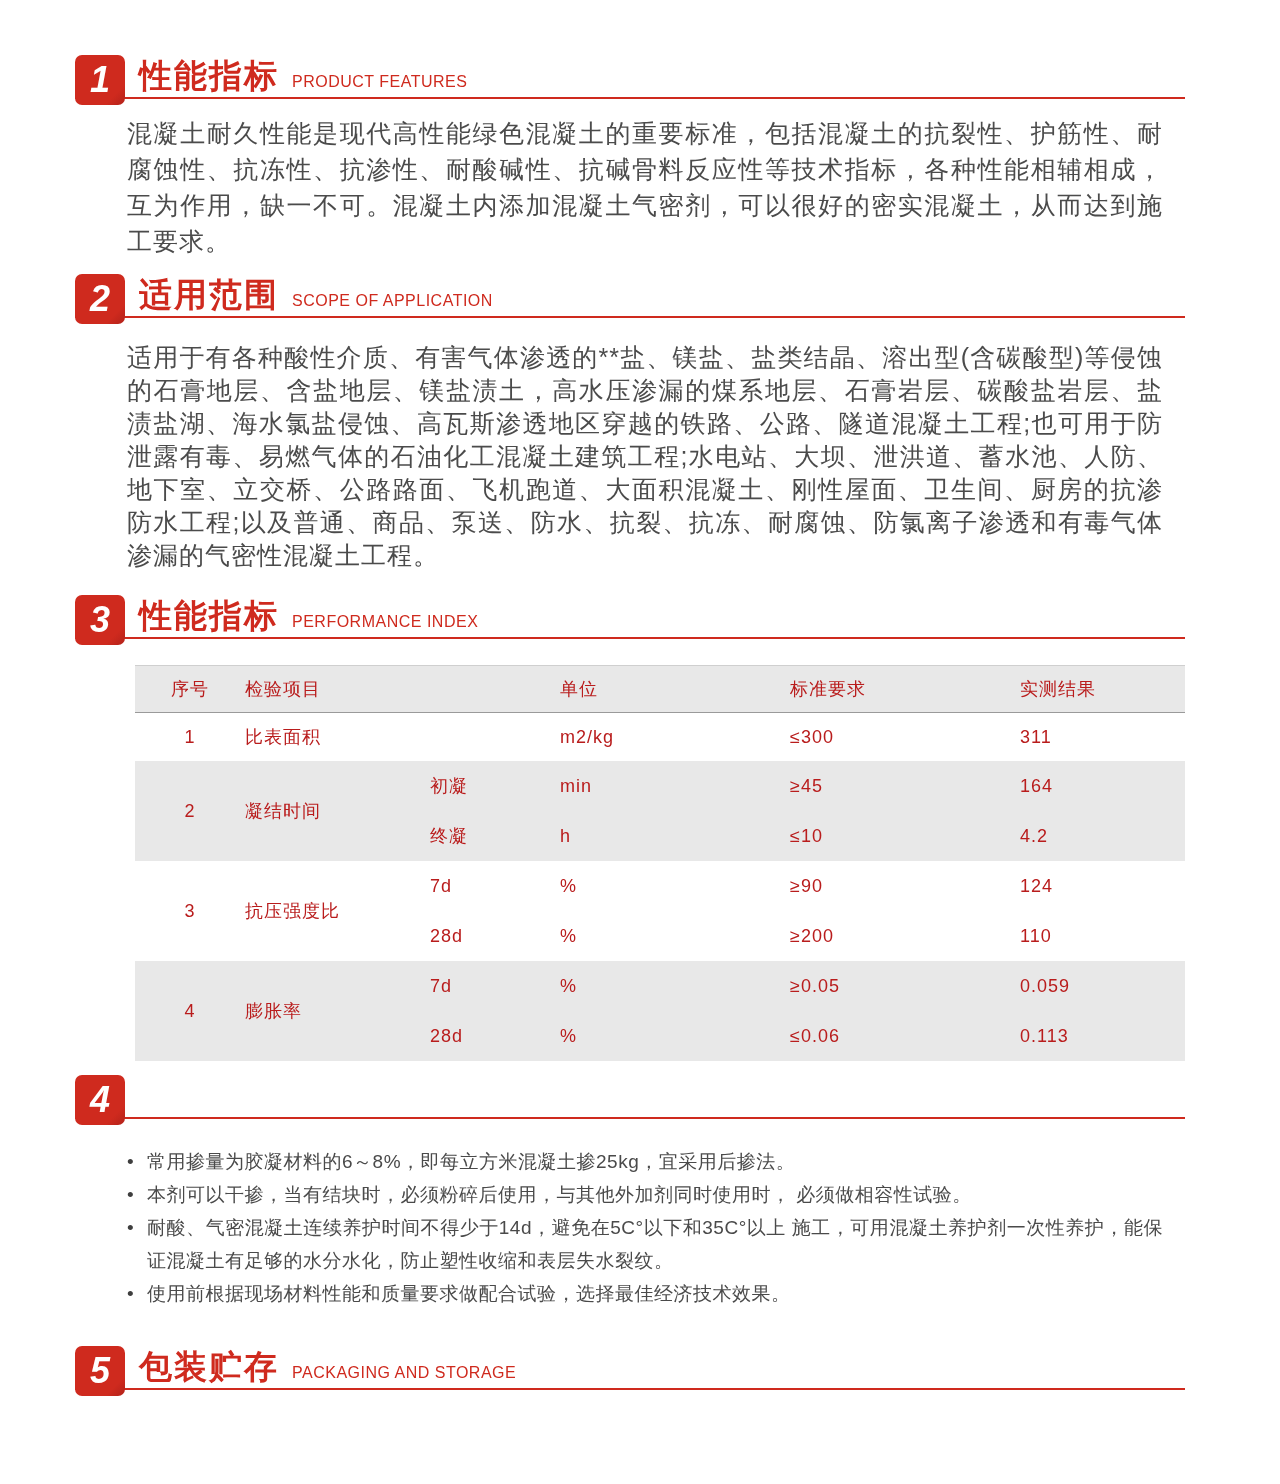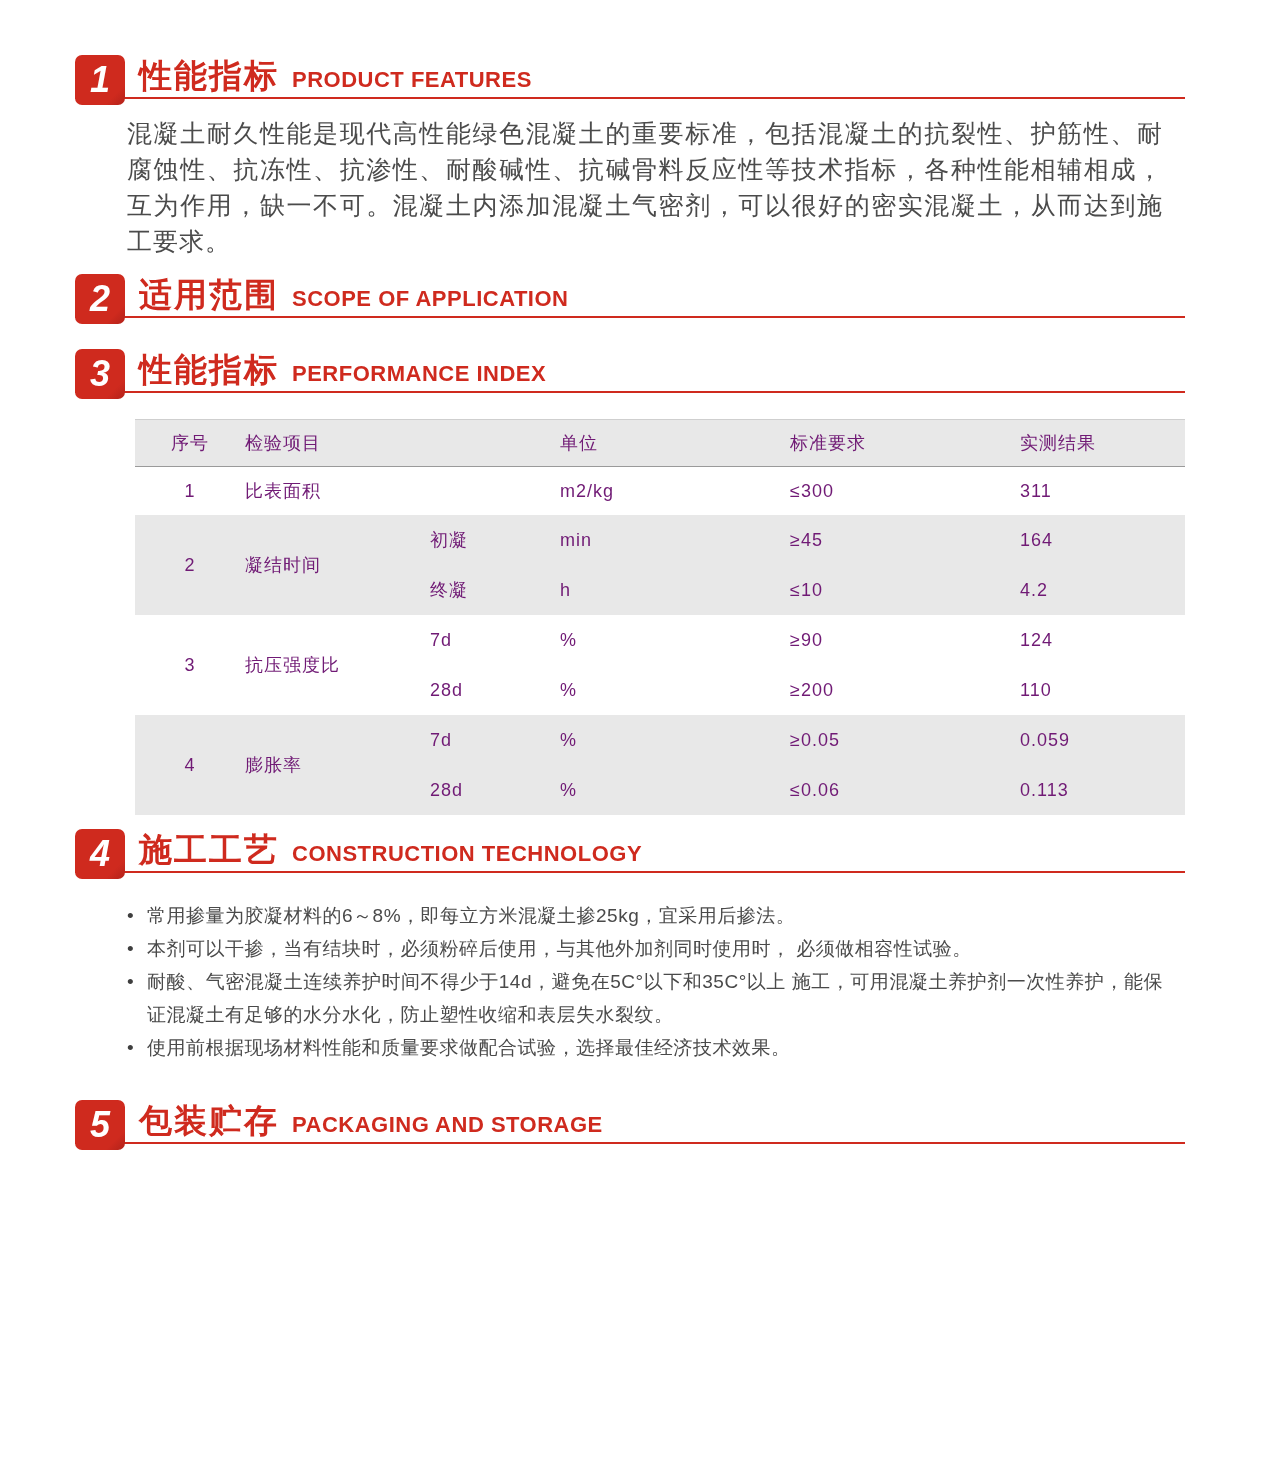--- a/index.html
+++ b/index.html
@@ -17,41 +17,41 @@
   .sec-line{position:absolute;left:0;right:0;top:42px;height:2px;background:var(--accent);}
   .sec-badge{
     position:absolute;left:0;top:0;width:50px;height:50px;
     background:linear-gradient(135deg,var(--accent) 80%,#b2221a 100%);
     border-radius:7px;color:#fff;
     font-style:italic;font-weight:bold;font-size:36px;
     display:flex;align-items:center;justify-content:center;z-index:2;
   }
   .sec-titles{position:absolute;left:64px;bottom:8px;display:flex;align-items:baseline;gap:13px;z-index:2;}
   .sec-title-cn{font-size:33px;font-weight:bold;color:var(--accent);letter-spacing:2px;}
-  .sec-title-en{font-size:22px;font-weight:bold;color:var(--accent);letter-spacing:.5px;}
+  .sec-title-en{font-size:16px;font-weight:normal;color:var(--accent);letter-spacing:.5px;}
 
   
   .sec-para{
     margin:0 22px 0 52px;
     font-size:25px;line-height:34px;
     text-align:justify;letter-spacing:1px;color:#4b4b4b;
   }
   .para-1{margin-top:8px;line-height:36px;}
   .para-2{margin-top:15px;line-height:33px;}
 
   .mt-s2{margin-top:15px;}
   .mt-s3{margin-top:23px;}
   .mt-s4{margin-top:14px;}
   .mt-s5{margin-top:36px;}
 
   
   table.perf{
     margin:18px 0 0 60px;width:1050px;
     border-collapse:collapse;table-layout:fixed;
-    font-size:18px;color:#701a75;letter-spacing:1px;
+    font-size:18px;color:#b91c1c;letter-spacing:1px;
   }
   table.perf td{padding:0;vertical-align:middle;}
   tr.gray{background:#e8e8e8;}
   tr.head td{height:46px;border-top:1px solid #cfcfcf;border-bottom:1px solid #9a9a9a;}
   tr.r1 td{height:48px;}
   tr.sub td{height:50px;}
   td.c-index{text-align:center;}
   td.c-item{padding-left:55px;}
   td.c-sub{padding-left:12px;}
   td.c-unit{padding-left:30px;}
@@ -85,20 +85,21 @@
   <p class="sec-para para-1">混凝土耐久性能是现代高性能绿色混凝土的重要标准，包括混凝土的抗裂性、护筋性、耐腐蚀性、抗冻性、抗渗性、耐酸碱性、抗碱骨料反应性等技术指标，各种性能相辅相成，互为作用，缺一不可。混凝土内添加混凝土气密剂，可以很好的密实混凝土，从而达到施工要求。</p>
 
   <div class="sec-header mt-s2">
     <div class="sec-line"></div>
     <div class="sec-badge">2</div>
     <div class="sec-titles">
       <span class="sec-title-cn">适用范围</span>
       <span class="sec-title-en">SCOPE OF APPLICATION</span>
     </div>
   </div>
+  <p class="sec-para para-2">适用于有各种酸性介质、有害气体渗透的**盐、镁盐、盐类结晶、溶出型(含碳酸型)等侵蚀的石膏地层、含盐地层、镁盐渍土，高水压渗漏的煤系地层、石膏岩层、碳酸盐岩层、盐渍盐湖、海水氯盐侵蚀、高瓦斯渗透地区穿越的铁路、公路、隧道混凝土工程;也可用于防泄露有毒、易燃气体的石油化工混凝土建筑工程;水电站、大坝、泄洪道、蓄水池、人防、地下室、立交桥、公路路面、飞机跑道、大面积混凝土、刚性屋面、卫生间、厨房的抗渗防水工程;以及普通、商品、泵送、防水、抗裂、抗冻、耐腐蚀、防氯离子渗透和有毒气体渗漏的气密性混凝土工程。</p>
 
   <div class="sec-header mt-s3">
     <div class="sec-line"></div>
     <div class="sec-badge">3</div>
     <div class="sec-titles">
       <span class="sec-title-cn">性能指标</span>
       <span class="sec-title-en">PERFORMANCE INDEX</span>
     </div>
   </div>
 
@@ -167,24 +168,20 @@
       <td class="c-unit">%</td>
       <td class="c-std">≤0.06</td>
       <td class="c-res">0.113</td>
     </tr>
   </tbody>
     </table>
 
   <div class="sec-header mt-s4">
     <div class="sec-line"></div>
     <div class="sec-badge">4</div>
-    <div class="sec-titles">
-      <span class="sec-title-cn">施工工艺</span>
-      <span class="sec-title-en">CONSTRUCTION TECHNOLOGY</span>
-    </div>
   </div>
   <ul class="bullets">
     <li>常用掺量为胶凝材料的6～8%，即每立方米混凝土掺25kg，宜采用后掺法。</li>
     <li>本剂可以干掺，当有结块时，必须粉碎后使用，与其他外加剂同时使用时， 必须做相容性试验。</li>
     <li>耐酸、气密混凝土连续养护时间不得少于14d，避免在5C°以下和35C°以上 施工，可用混凝土养护剂一次性养护，能保证混凝土有足够的水分水化，防止塑性收缩和表层失水裂纹。</li>
     <li>使用前根据现场材料性能和质量要求做配合试验，选择最佳经济技术效果。</li>
   </ul>
 
   <div class="sec-header mt-s5">
     <div class="sec-line"></div>

